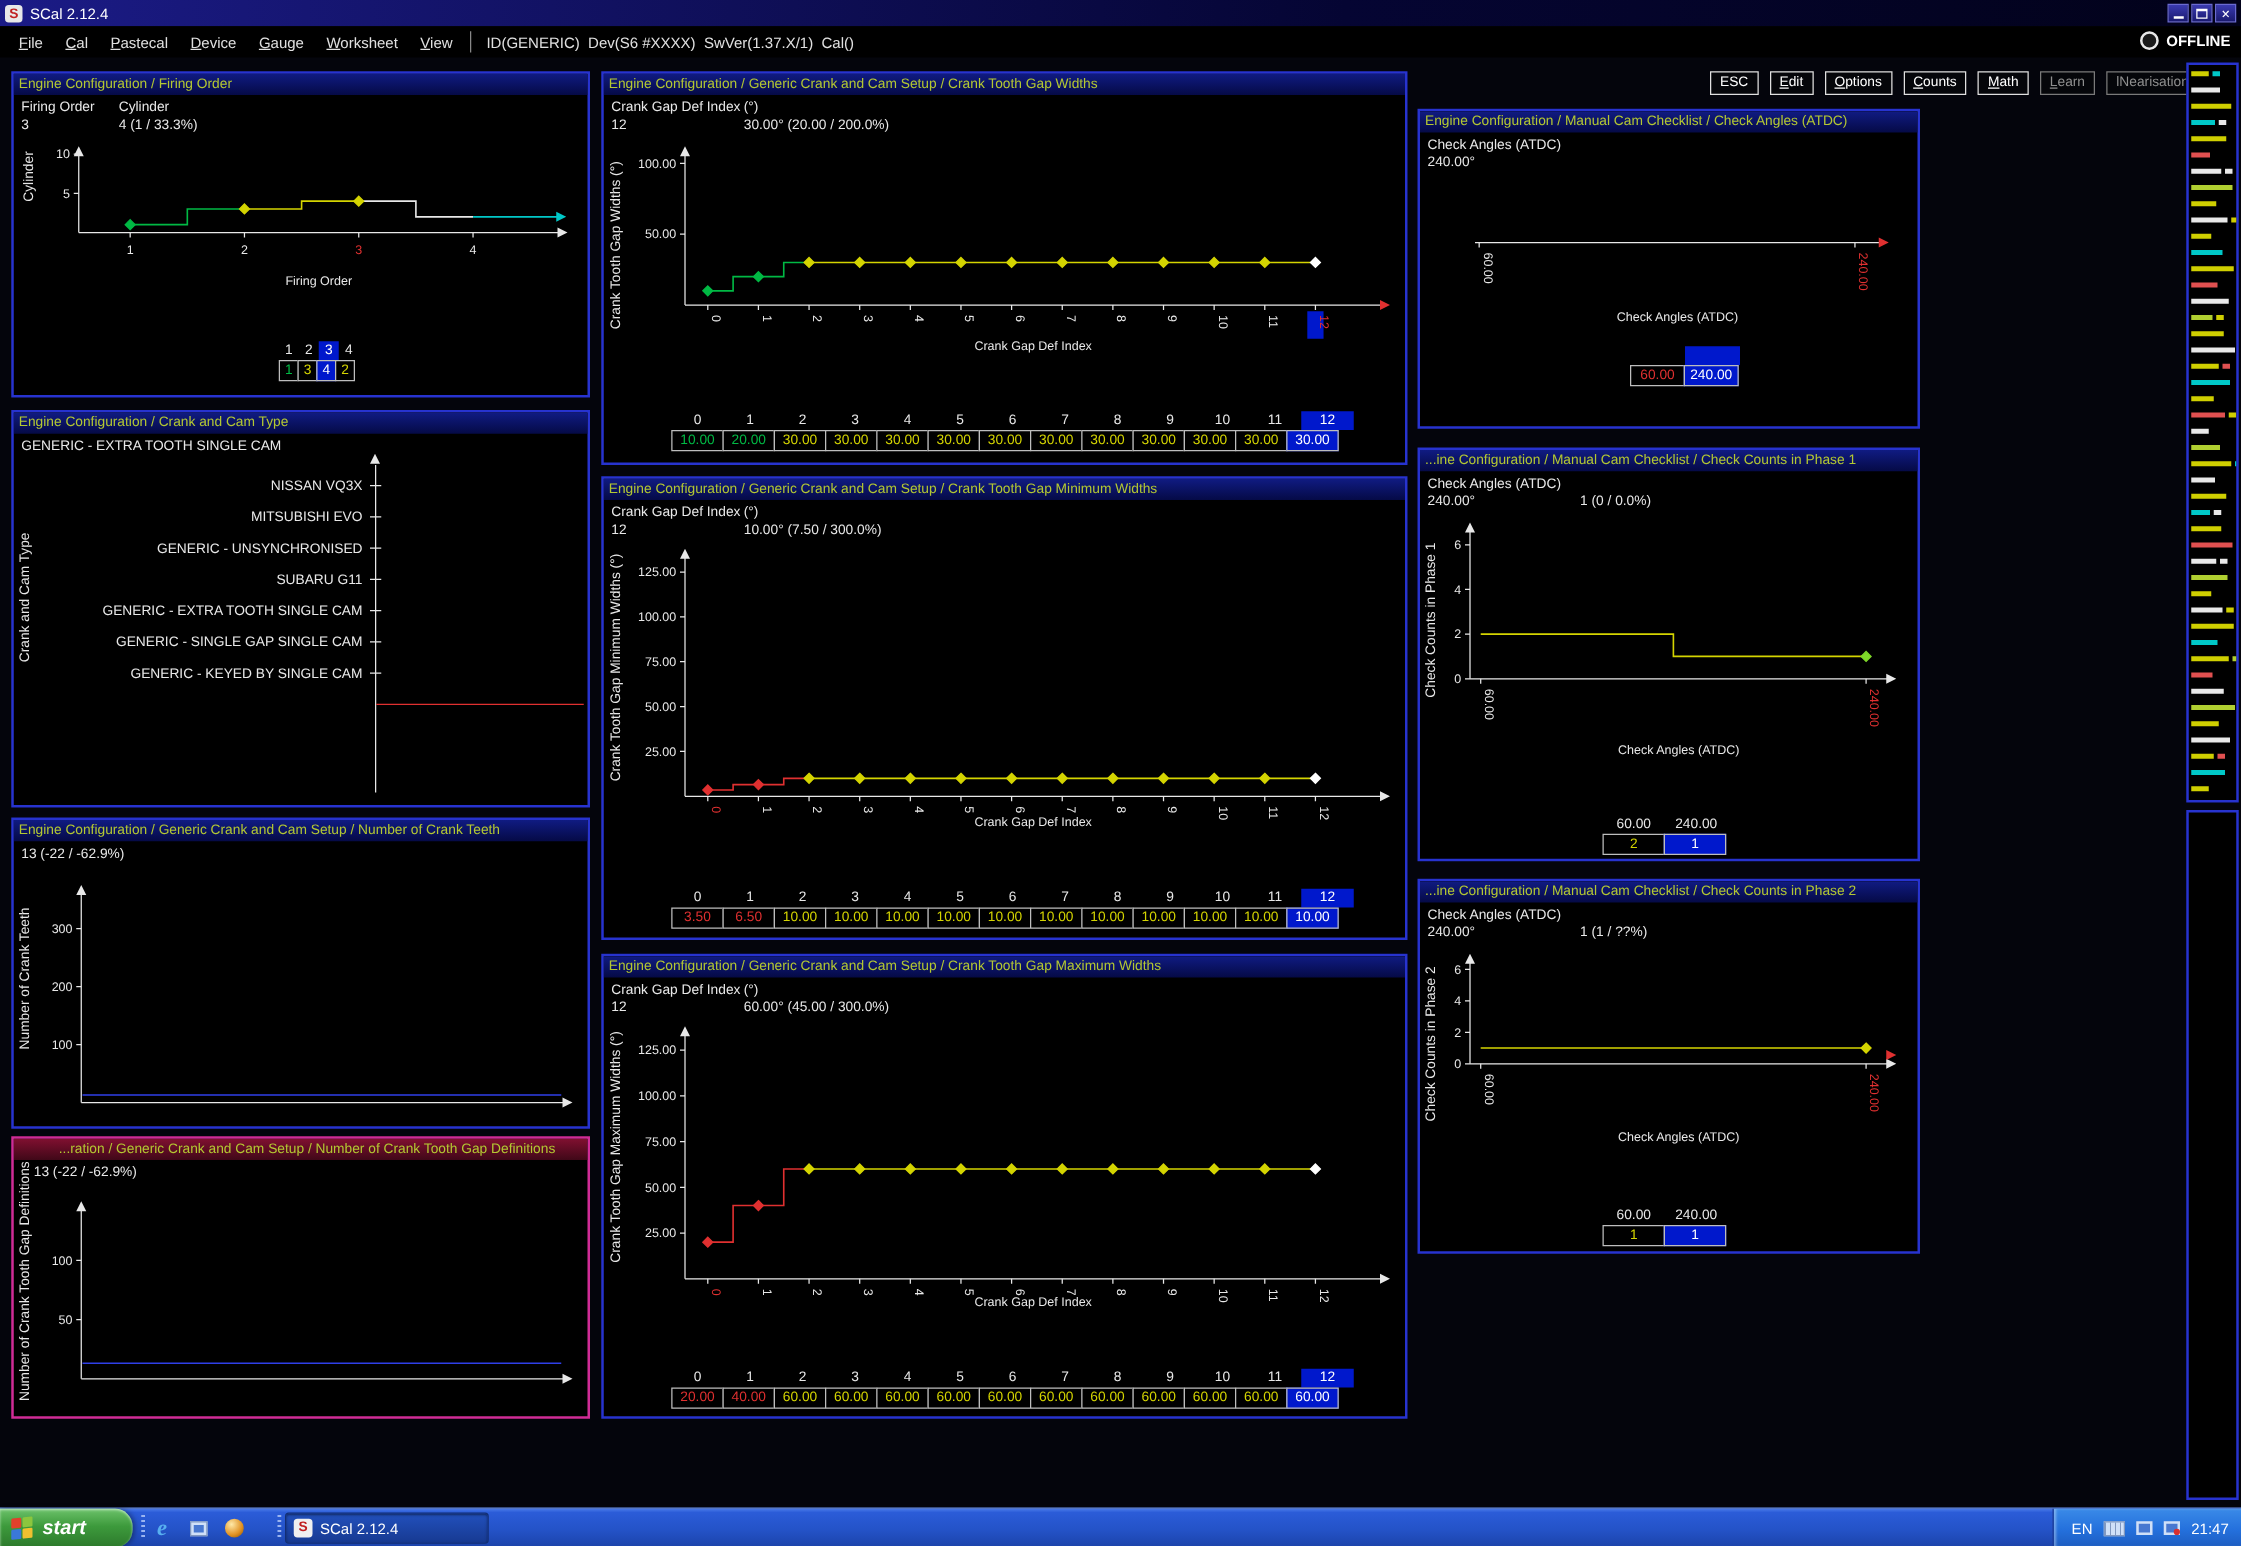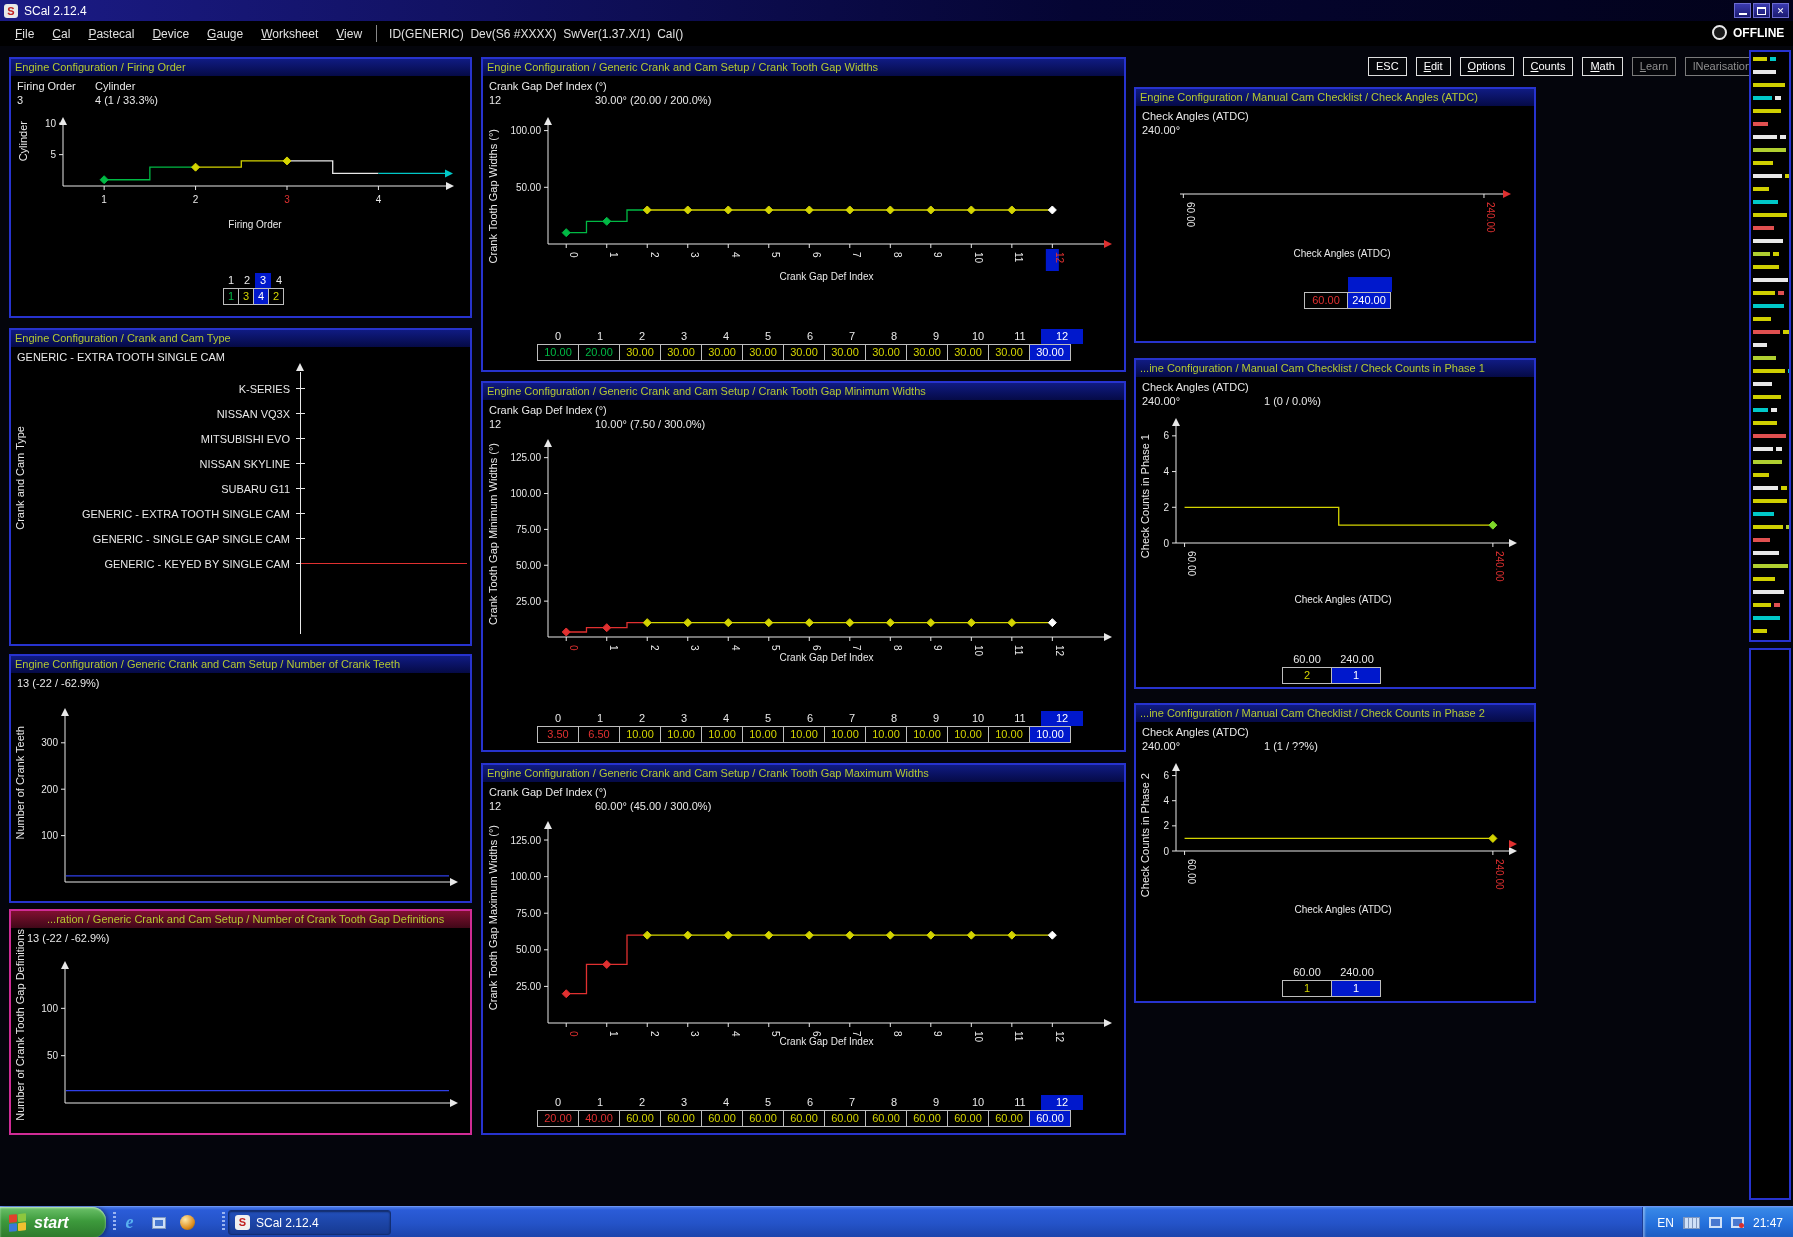--- a/index.html
+++ b/index.html
@@ -171,34 +171,30 @@
   </div>
 
   <div class="panel" style="left:9px;top:328px;width:463px;height:318px">
     <div class="ptitle">Engine Configuration / Crank and Cam Type</div>
     <span class="pline" style="left:6px;top:21px">GENERIC - EXTRA TOOTH SINGLE CAM</span>
     <span class="ylab" style="left:3px;top:96px">Crank and Cam Type</span>
     <div class="cam-list" style="left:4px;top:46px;width:452px;height:258px">
       <div class="cam-axis" style="left:285px;top:-4px;height:262px"></div>
       <div class="cam-arrow" style="left:281px;top:-13px"></div>
       <div class="cam-sel" style="left:286px;top:187px;width:166px"></div>
-    <div class="cam-row">
-          <span class="cam-label">K-SERIES</span>
-          <span class="cam-tick"></span>
-        </div>
         <div class="cam-row">
           <span class="cam-label">NISSAN VQ3X</span>
           <span class="cam-tick"></span>
         </div>
         <div class="cam-row">
           <span class="cam-label">MITSUBISHI EVO</span>
           <span class="cam-tick"></span>
         </div>
         <div class="cam-row">
-          <span class="cam-label">NISSAN SKYLINE</span>
+          <span class="cam-label">GENERIC - UNSYNCHRONISED</span>
           <span class="cam-tick"></span>
         </div>
         <div class="cam-row">
           <span class="cam-label">SUBARU G11</span>
           <span class="cam-tick"></span>
         </div>
         <div class="cam-row">
           <span class="cam-label">GENERIC - EXTRA TOOTH SINGLE CAM</span>
           <span class="cam-tick"></span>
         </div>

